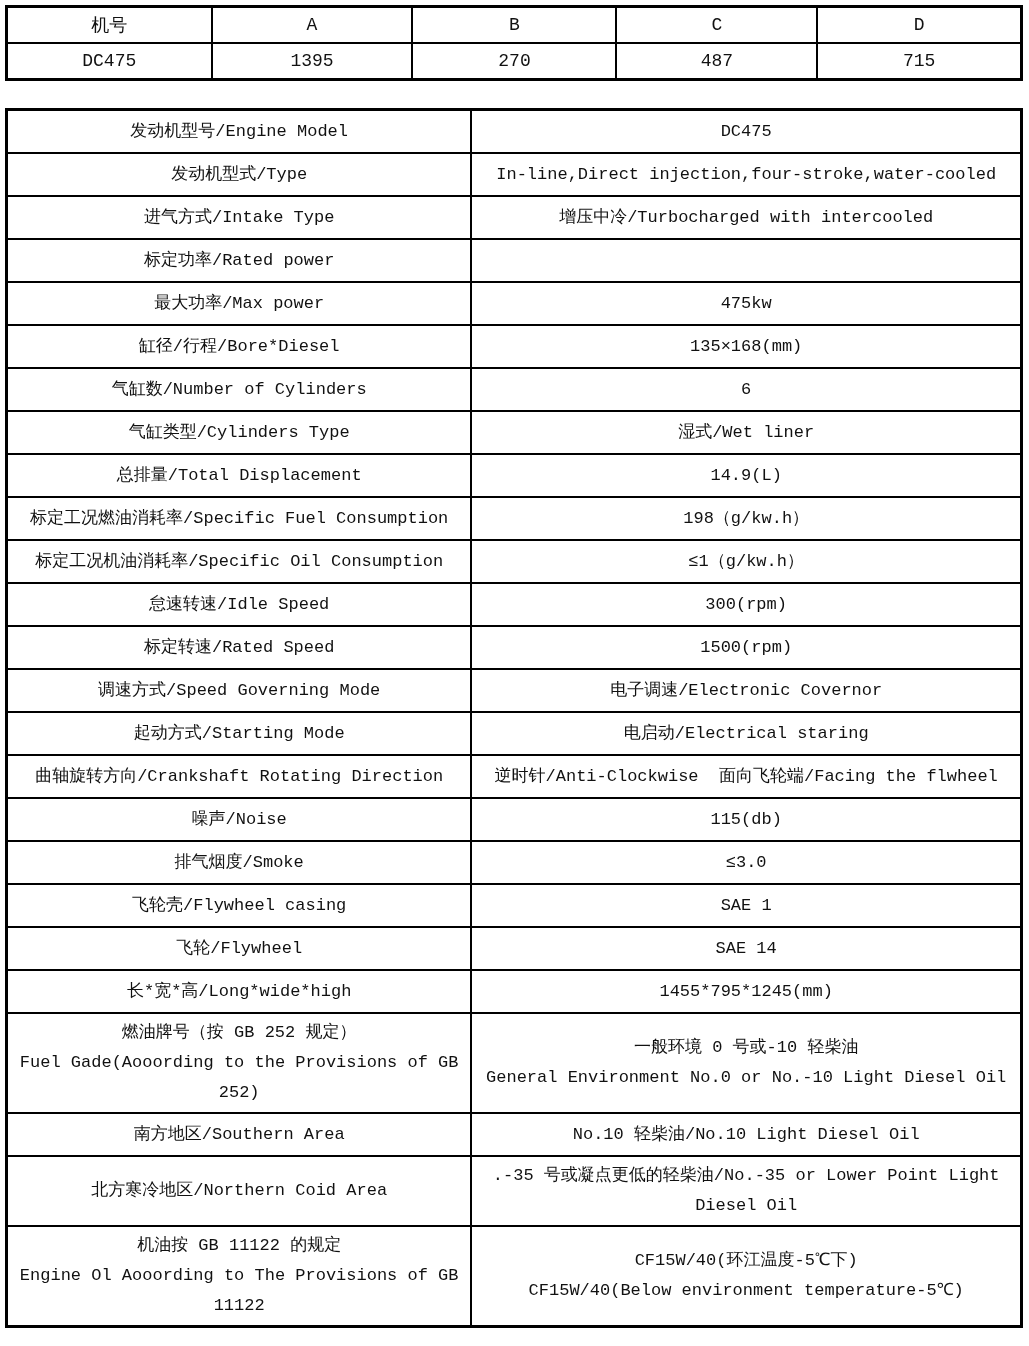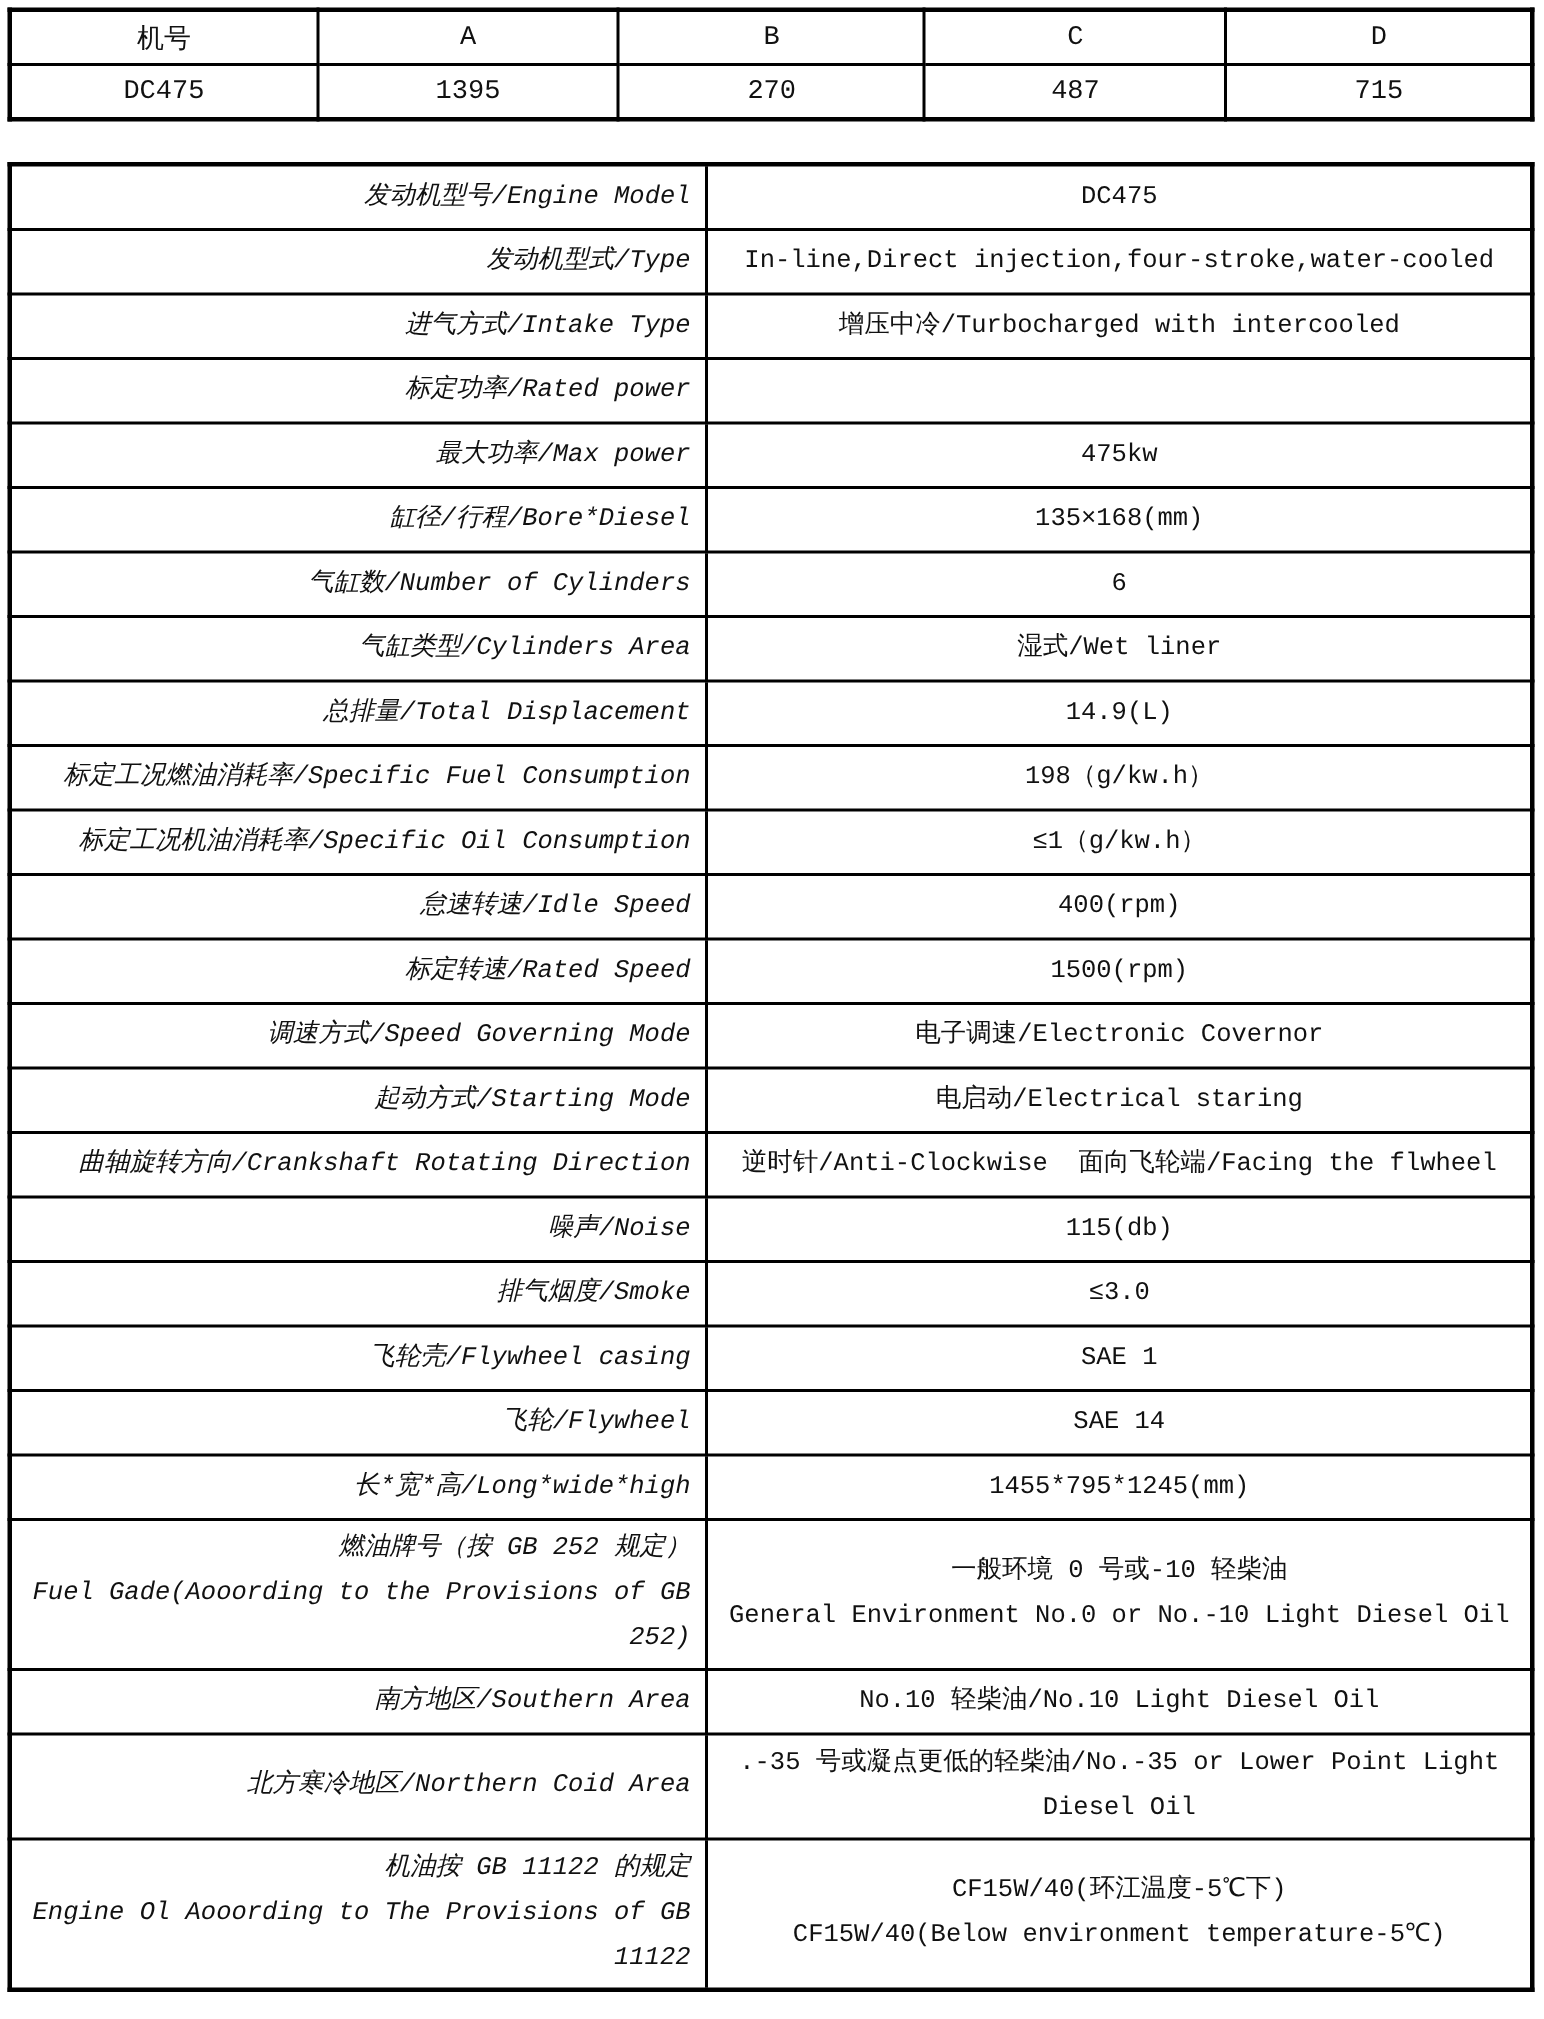--- a/index.html
+++ b/index.html
@@ -39,21 +39,21 @@
   
   table.spec td {
     font-size: 17px;
     line-height: 30px;
     vertical-align: middle;
     padding: 4px 10px;
     white-space: pre-wrap;
     overflow: hidden;
     height: 33px; 
   }
-  table.spec td.lbl { text-align: right; font-style: italic; }
+  table.spec td.lbl { text-align: center; }
   table.spec td.val { text-align: center; }
 </style>
 </head>
 <body>
 
 <div class="page">
 
   <table class="tbl top">
     <colgroup>
       <col style="width:20.2%">
@@ -110,38 +110,38 @@
         </tr>
         <tr>
           <td class="lbl">缸径/行程/Bore*Diesel</td>
           <td class="val">135×168(mm)</td>
         </tr>
         <tr>
           <td class="lbl">气缸数/Number of Cylinders</td>
           <td class="val">6</td>
         </tr>
         <tr>
-          <td class="lbl">气缸类型/Cylinders Area</td>
+          <td class="lbl">气缸类型/Cylinders Type</td>
           <td class="val">湿式/Wet liner</td>
         </tr>
         <tr>
           <td class="lbl">总排量/Total Displacement</td>
           <td class="val">14.9(L)</td>
         </tr>
         <tr>
           <td class="lbl">标定工况燃油消耗率/Specific Fuel Consumption</td>
           <td class="val">198（g/kw.h）</td>
         </tr>
         <tr>
           <td class="lbl">标定工况机油消耗率/Specific Oil Consumption</td>
           <td class="val">≤1（g/kw.h）</td>
         </tr>
         <tr>
           <td class="lbl">怠速转速/Idle Speed</td>
-          <td class="val">400(rpm)</td>
+          <td class="val">300(rpm)</td>
         </tr>
         <tr>
           <td class="lbl">标定转速/Rated Speed</td>
           <td class="val">1500(rpm)</td>
         </tr>
         <tr>
           <td class="lbl">调速方式/Speed Governing Mode</td>
           <td class="val">电子调速/Electronic Covernor</td>
         </tr>
         <tr>

